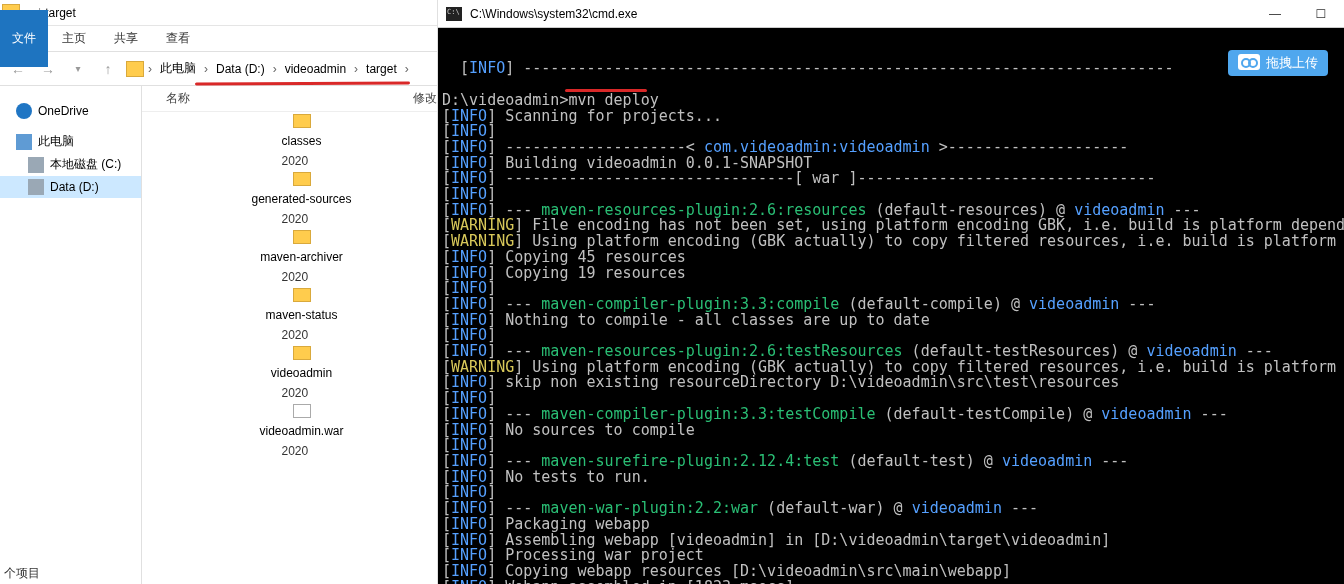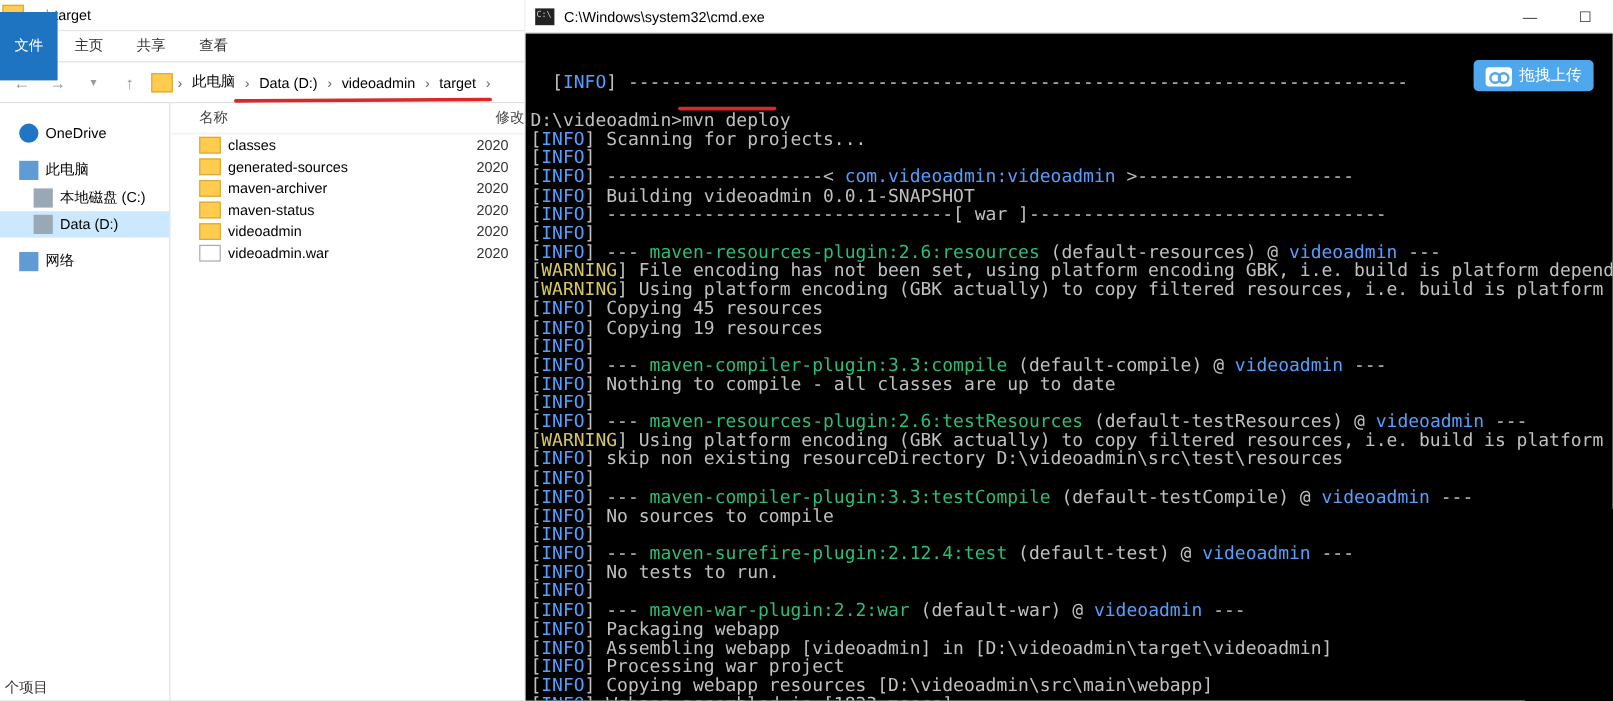--- a/index.html
+++ b/index.html
@@ -33,40 +33,40 @@
 .navitem.pc .nicon { background:#5f9bd4; }
 .navitem.disk .nicon { background:#9aa8b5; }
 .navitem.net .nicon { background:#5f9bd4; }
 .navpane .sep { height: 8px; }
 .navitem.sel { background:#cce8ff; }
 .navbot { position:absolute; left:0; bottom:2px; font-size:12px; color:#333; padding-left:4px;text-align:right;}
 
 .filelist { flex:1; display:flex; flex-direction:column; }
 .cols { display:flex; padding: 4px 0 4px 24px; color:#444; border-bottom:1px solid #eee;align-items:center; }
 .cols .c1 { flex:1; }
-.row { display:flex; align-items:center; padding:2px 0 2px 24px; gap:6px; }
+.row { display:flex; align-items:center; padding:2px 0 2px 24px; gap:6px;flex-direction:column; }
 .row .ficon { width:18px; height:14px; background:#ffcc4d; border:1px solid #d9a93c; display:inline-block; }
 .row .ficon.file { background:#fff; border:1px solid #aaa; }
 .row .fname { flex:1; }
 .row .fdate { width:40px; color:#333; }
 
 .cmd { position:absolute; left:438px; top:0; width:906px; height:584px; background:#fff; display:flex; flex-direction:column; }
 .cmd-title { height:28px; background:#fff; display:flex; align-items:center; padding-left:8px; gap:8px; border-bottom:1px solid #ccc; }
 .cmd-title .cicon { width:16px; height:14px; background:#222; display:inline-block; position:relative; }
 .cmd-title .cicon::after { content:"C:\\"; color:#ccc; font-size:7px; position:absolute; left:1px; top:1px; font-family:monospace; }
 .cmd-title .btns { margin-left:auto; display:flex; }
 .cmd-title .wbtn { width:46px; height:28px; display:flex; align-items:center; justify-content:center; color:#333; font-size:12px;}
 .cmd-body { flex:1; background:#000; color:#c0c0c0; font-family:"NSimSun","SimSun","Consolas",monospace; font-size:15px; line-height:15.7px; padding:2px 4px; overflow:hidden; white-space:pre; position:relative; }
 .b { color:#55a0ff; }
 .g { color:#2abf75; }
 .y { color:#d8c85a; }
 .prompt { color:#c0c0c0; }
 .cmd-redline { position:absolute; left:127px; top:61px; width:82px; height:3px; background:#d92828; border-radius:3px; }
 
-.upload-widget { position:absolute; right:16px; top:50px; background:#4fa7ee; color:#fff; border-radius:4px; padding:4px 10px; display:flex; align-items:flex-end; gap:6px; font-size:13px; }
+.upload-widget { position:absolute; right:16px; top:50px; background:#4fa7ee; color:#fff; border-radius:4px; padding:4px 10px; display:flex; align-items:flex-start; gap:6px; font-size:13px; }
 .upload-widget .uicon { width:22px; height:16px; background:#fff; border-radius:3px; position:relative; }
 .upload-widget .uicon::before,.upload-widget .uicon::after{content:"";position:absolute;width:6px;height:6px;border:2px solid #4fa7ee;border-radius:50%;top:4px;}
 .upload-widget .uicon::before{left:3px;} .upload-widget .uicon::after{left:10px;}
 </style>
 </head>
 <body>
 
 <div class="explorer">
   <div class="exp-title">
     <span class="ticon"></span>
@@ -114,24 +114,20 @@
         </div>
       <div class="navitem disk" style="padding-left:28px">
           <span class="nicon"></span>
           <span>本地磁盘 (C:)</span>
         </div>
       <div class="navitem disk sel" style="padding-left:28px">
           <span class="nicon"></span>
           <span>Data (D:)</span>
         </div>
       <div class="sep"></div>
-      <div class="navitem net">
-          <span class="nicon"></span>
-          <span>网络</span>
-        </div>
       <div class="navbot">个项目</div>
     </div>
     <div class="filelist">
       <div class="cols">
         <span class="c1">名称</span>
         <span>修改</span>
       </div>
       <div id="file-rows">
           <div class="row">
             <span class="ficon"></span>

